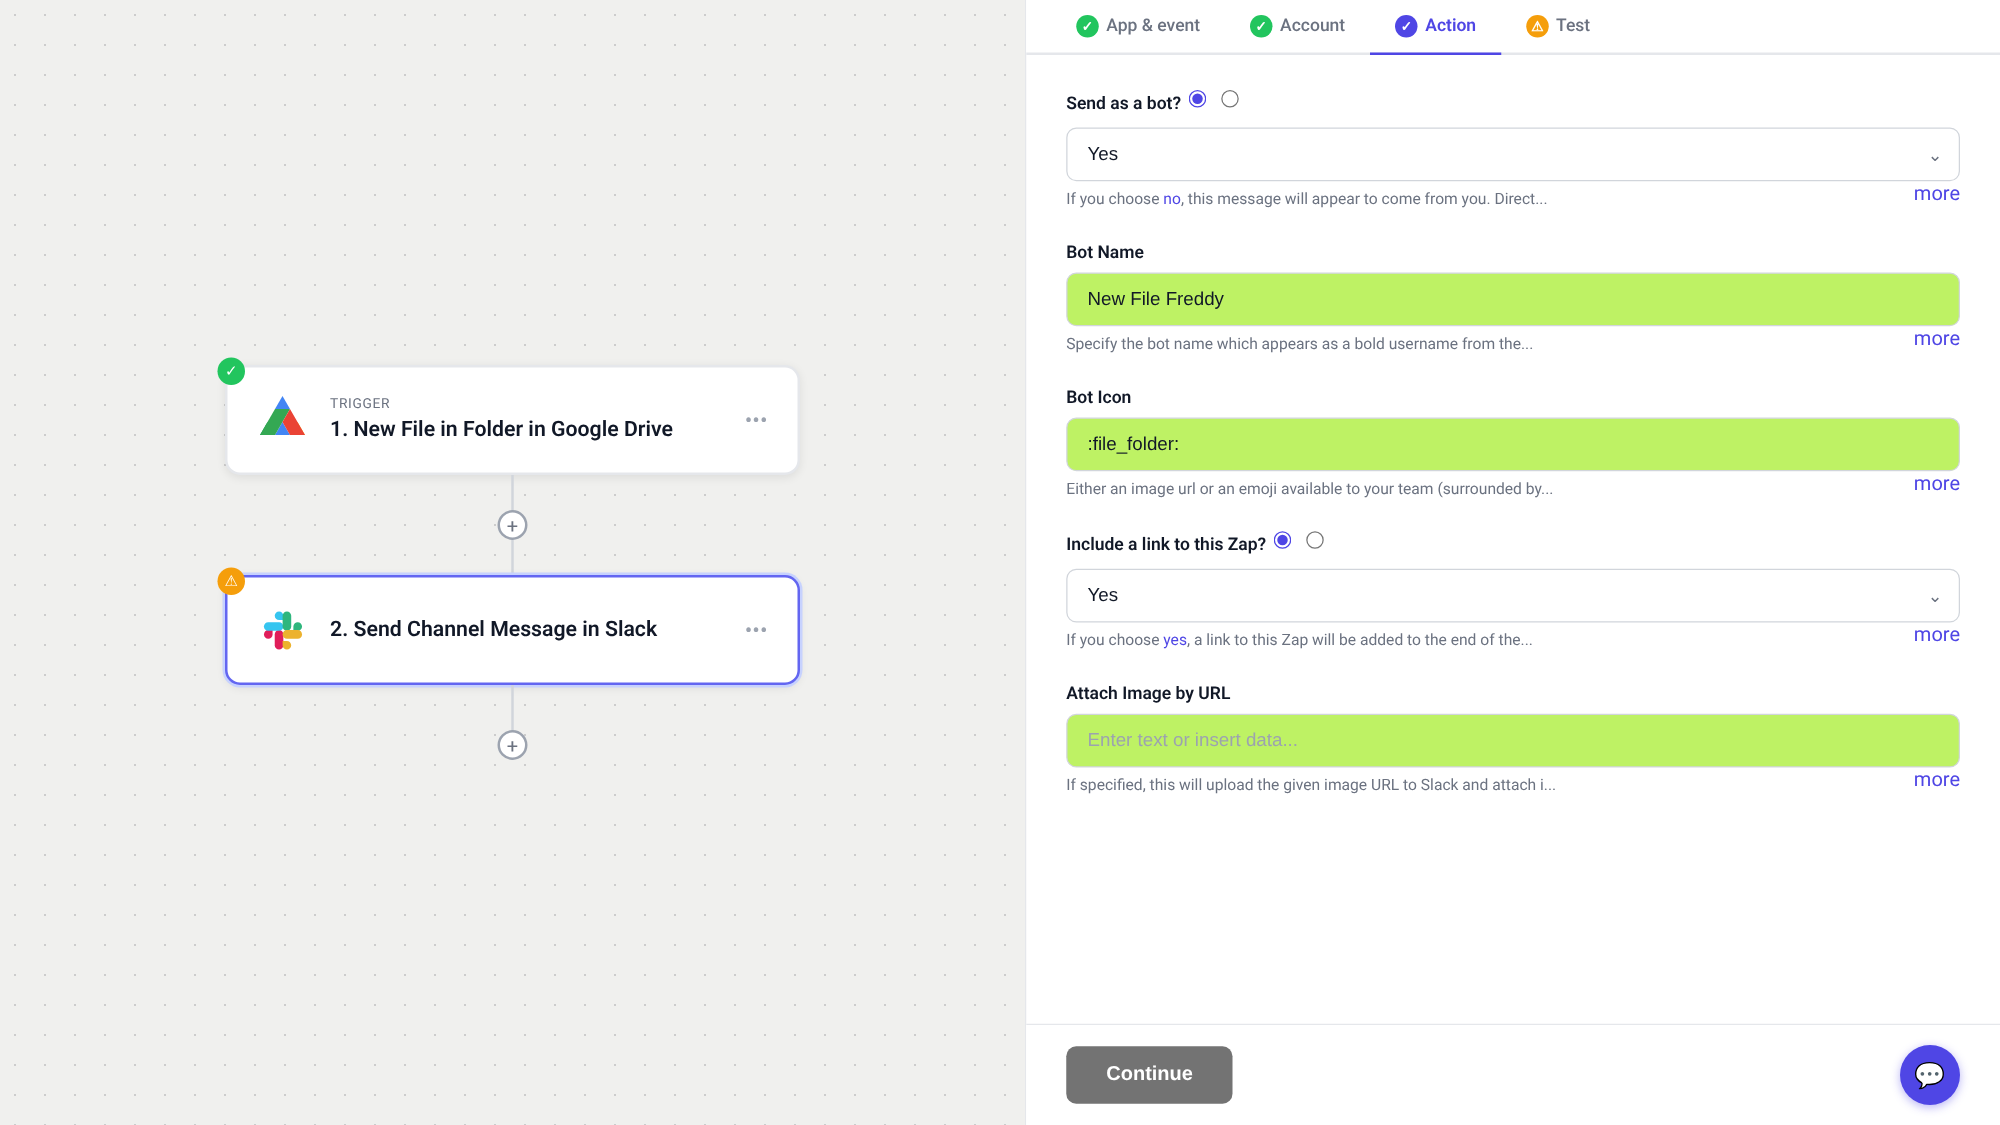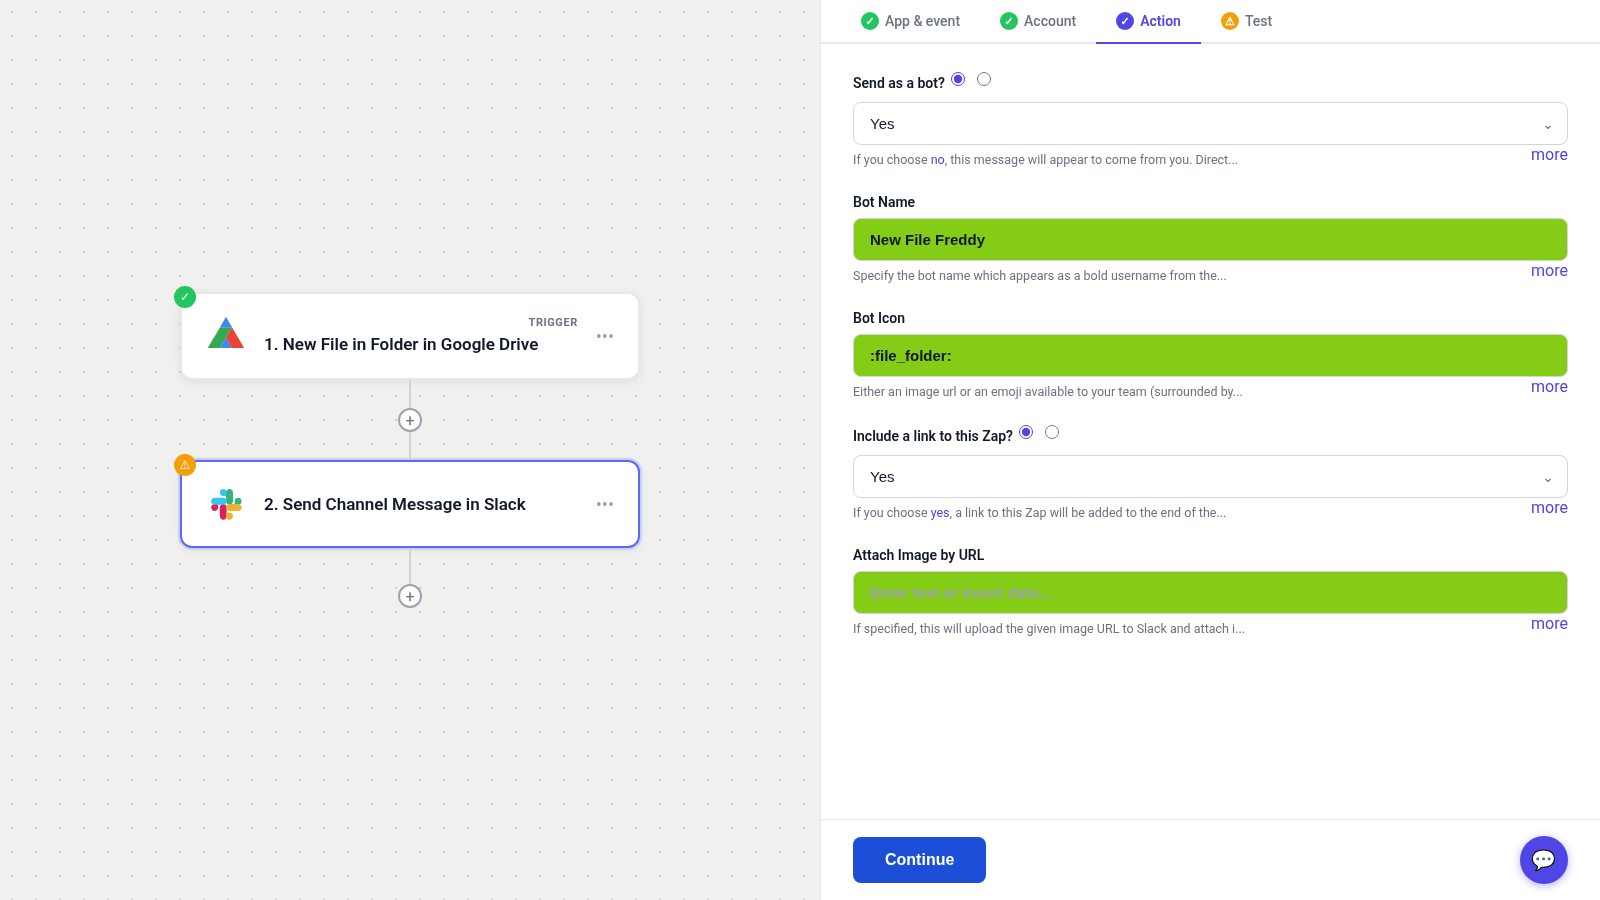--- a/index.html
+++ b/index.html
@@ -51,26 +51,25 @@
       width: 48px;
       height: 48px;
       flex-shrink: 0;
       position: relative;
     }
     .zap-card .card-content {
       flex: 1;
     }
     .zap-card .card-label {
       font-size: 11px;
-      font-weight: 700;
+      font-weight: 400;
       color: #6b7280;
       text-transform: uppercase;
       letter-spacing: 0.05em;
       margin-bottom: 4px;
-      text-align: right;
     }
     .zap-card .card-title {
       font-size: 17px;
       font-weight: 600;
       color: #111827;
       line-height: 1.3;
     }
     .zap-card .card-menu {
       color: #9ca3af;
       font-size: 18px;
@@ -242,23 +241,22 @@
       font-size: 14px;
     }
 
     .text-input {
       width: 100%;
       border: 1px solid #d1d5db;
       border-radius: 8px;
       padding: 12px 16px;
       font-size: 15px;
       color: #111827;
-      background: #84cc16;
+      background: #bef264;
       outline: none;
-      font-weight: bold;
     }
     .text-input::placeholder {
       color: #9ca3af;
     }
 
     .field-hint {
       font-size: 12.5px;
       color: #6b7280;
       margin-top: 6px;
       line-height: 1.5;
@@ -286,21 +284,21 @@
     
     .panel-footer {
       padding: 16px 32px;
       border-top: 1px solid #e5e7eb;
       display: flex;
       align-items: center;
       justify-content: space-between;
       background: #fff;
     }
     .continue-btn {
-      background: #1d4ed8;
+      background: #737373;
       color: #fff;
       border: none;
       border-radius: 8px;
       padding: 14px 32px;
       font-size: 16px;
       font-weight: 600;
       cursor: pointer;
     }
 
     .chat-btn {

